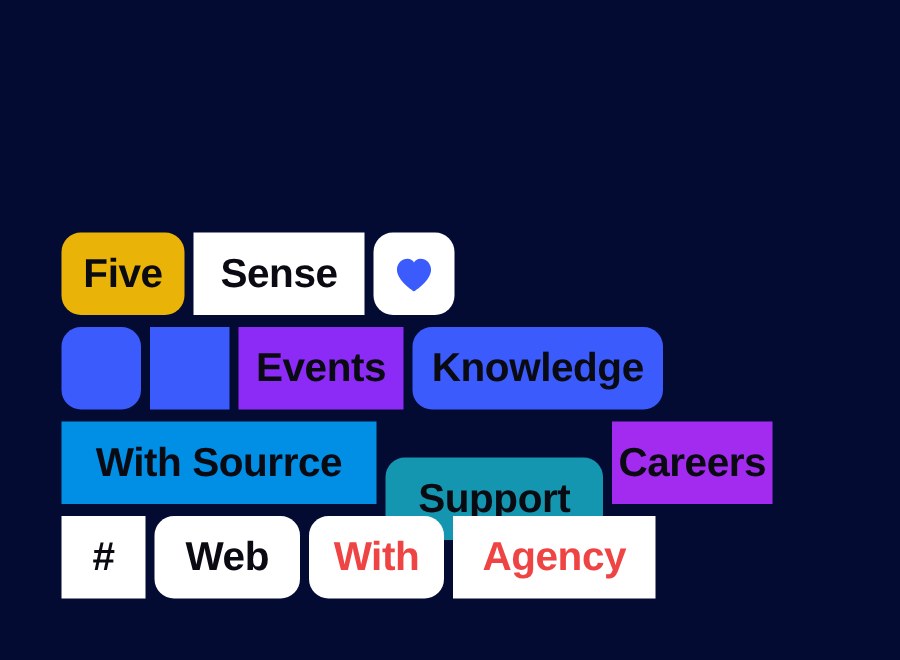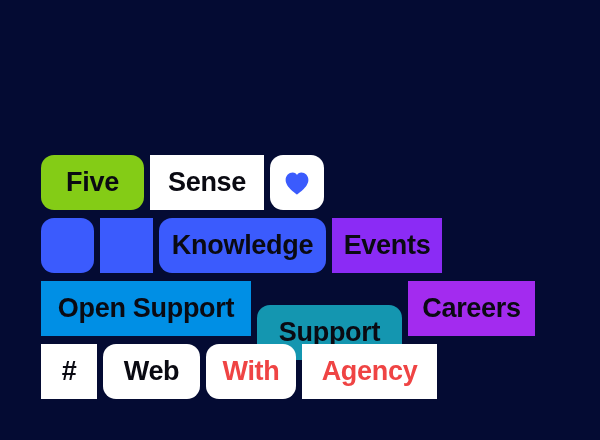--- a/index.html
+++ b/index.html
@@ -67,38 +67,38 @@
     width: 26px;
     height: 26px;
   }
 </style>
 </head>
 <body>
 
 <div id="canvas" style="background: rgb(4, 11, 51);">
   <div id="tag-stack">
       <div class="tag-row">
-        <div class="tag round" style="background: #84cc16; color: rgb(10, 10, 18); width: 103px; padding: 0px;">Five</div>
+        <div class="tag round" style="background: #eab308; color: rgb(10, 10, 18); width: 82px; padding: 0px;">Five</div>
         <div class="tag square" style="background: rgb(255, 255, 255); color: rgb(10, 10, 18); width: 114px; padding: 0px;">Sense</div>
         <div class="tag round empty" style="background: rgb(255, 255, 255); color: rgb(10, 10, 18); width: 54px; padding: 0px;">
           <span class="heart-glyph"><svg viewBox="0 0 32 30" width="26" height="26" aria-hidden="true">
               <path d="M16 29 C16 29 2 20.3 2 11.2 C2 5.7 6.1 2 10.6 2 C13.4 2 15.1 3.5 16 5.1 C16.9 3.5 18.6 2 21.4 2 C25.9 2 30 5.7 30 11.2 C30 20.3 16 29 16 29 Z" fill="#3B5BFD"></path>
             </svg></span>
         </div>
       </div>
       <div class="tag-row">
         <div class="tag round empty" style="background: rgb(59, 91, 253); color: rgb(10, 10, 18); width: 53px; padding: 0px;"></div>
         <div class="tag square empty" style="background: rgb(59, 91, 253); color: rgb(10, 10, 18); width: 53px; padding: 0px;"></div>
+        <div class="tag square" style="background: rgb(139, 43, 245); color: rgb(10, 10, 18); width: 110px; padding: 0px;">Events</div>
         <div class="tag round" style="background: rgb(59, 91, 253); color: rgb(10, 10, 18); width: 167px; padding: 0px;">Knowledge</div>
-        <div class="tag square" style="background: rgb(139, 43, 245); color: rgb(10, 10, 18); width: 110px; padding: 0px;">Events</div>
       </div>
       <div class="tag-row">
-        <div class="tag square" style="background: rgb(0, 143, 229); color: rgb(10, 10, 18); width: 210px; padding: 0px;">Open Support</div>
+        <div class="tag square" style="background: rgb(0, 143, 229); color: rgb(10, 10, 18); width: 210px; padding: 0px;">With Sourrce</div>
         <div class="tag round" style="background: rgb(20, 150, 176); color: rgb(10, 10, 18); width: 145px; padding: 0px; margin-top: 24px;">Support</div>
-        <div class="tag square" style="background: rgb(163, 43, 239); color: rgb(10, 10, 18); width: 127px; padding: 0px;">Careers</div>
+        <div class="tag square" style="background: rgb(163, 43, 239); color: rgb(10, 10, 18); width: 107px; padding: 0px;">Careers</div>
       </div>
       <div class="tag-row">
         <div class="tag square" style="background: rgb(255, 255, 255); color: rgb(10, 10, 18); width: 56px; padding: 0px;">#</div>
         <div class="tag round" style="background: rgb(255, 255, 255); color: rgb(10, 10, 18); width: 97px; padding: 0px;">Web</div>
         <div class="tag round" style="background: rgb(255, 255, 255); color: #ef4444; width: 90px; padding: 0px;">With</div>
         <div class="tag square" style="background: rgb(255, 255, 255); color: #ef4444; width: 135px; padding: 0px;">Agency</div>
       </div>
     </div>
 </div>
 

